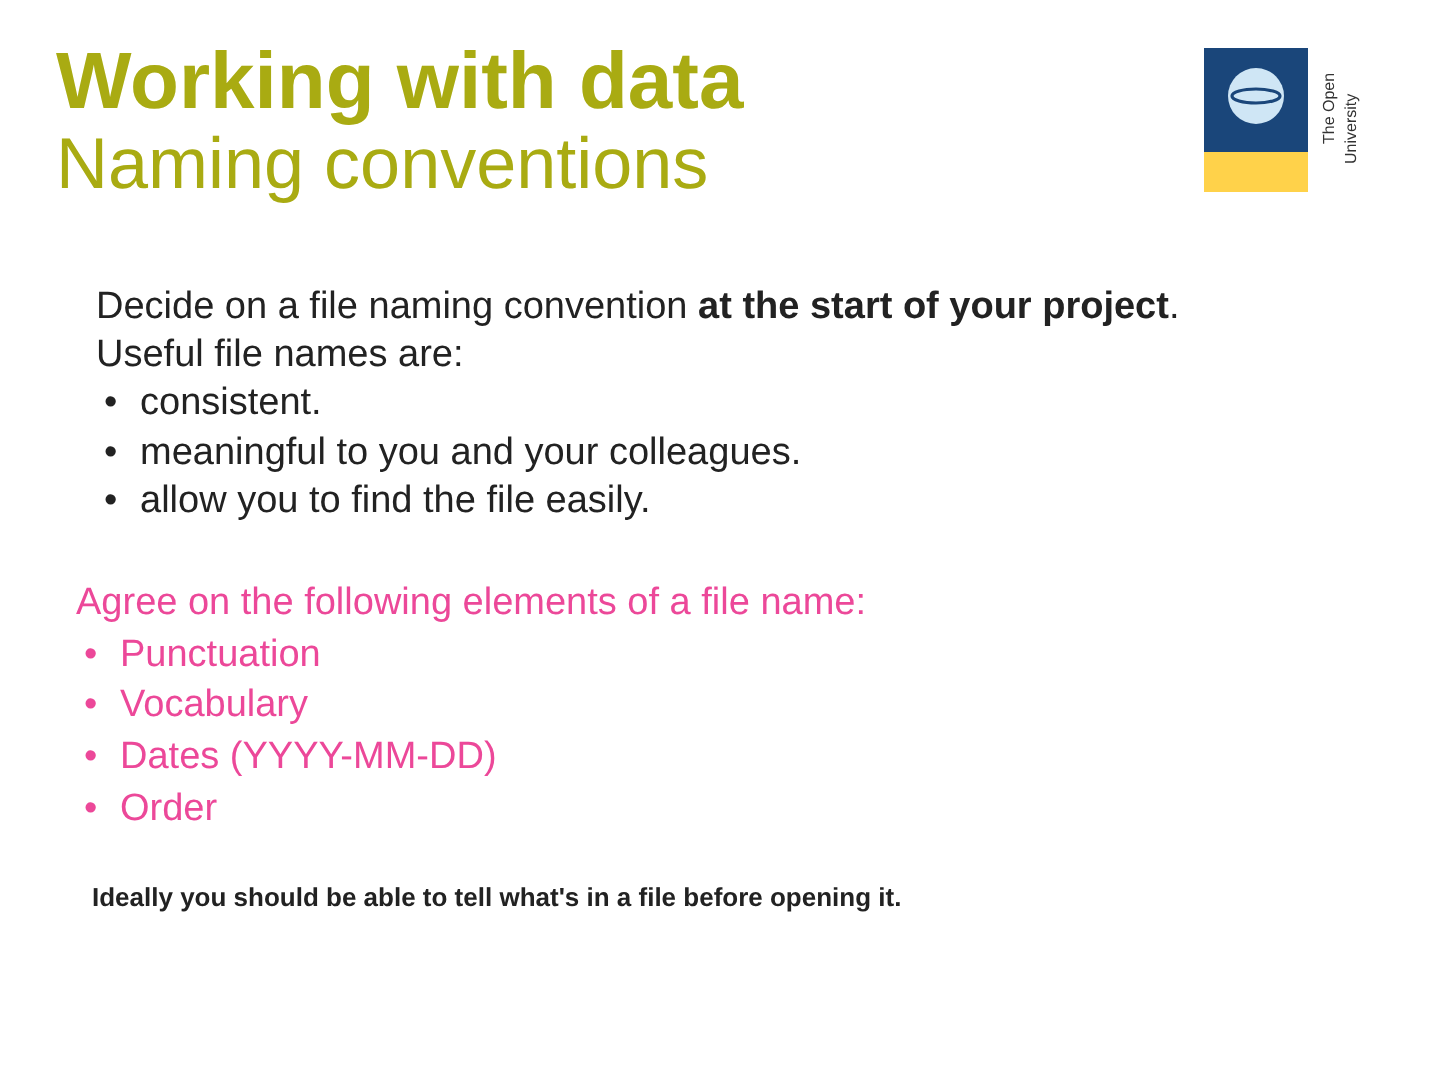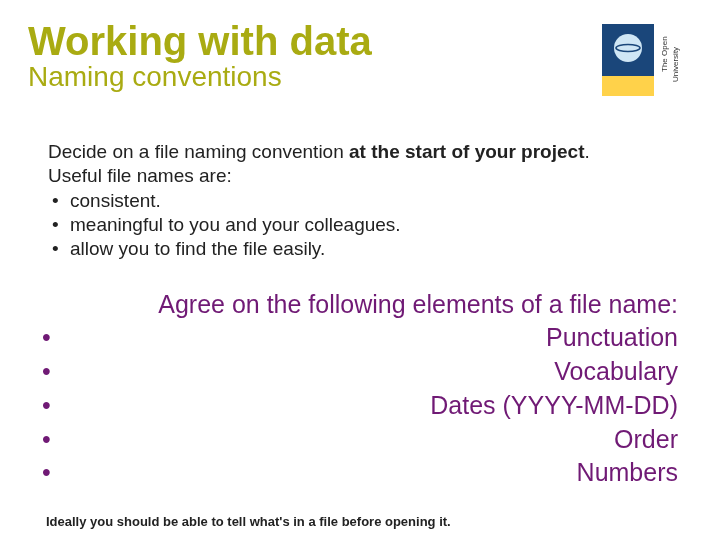--- a/index.html
+++ b/index.html
@@ -1,24 +1,24 @@
 <!DOCTYPE html>
 <html><head>
 <meta charset="utf-8">
 <style>
   * { margin: 0; padding: 0; box-sizing: border-box; }
   html, body { width: 720px; height: 540px; font-family: Arial, Helvetica, sans-serif; background: #fff; }
   .slide { position: relative; width: 712px; height: 540px; padding: 18px 28px 18px 28px; }
   .header { display: flex; align-items: flex-start; justify-content: space-between; }
   .titles { padding-top: 2px; }
   .title1 { font-size: 40px; font-weight: 700; color: #a9ab12; line-height: 1.05; }
-  .title2 { font-size: 28px; font-weight: 400; color: #a9ab12; line-height: 1.1; }
+  .title2 { font-size: 36px; font-weight: 400; color: #a9ab12; line-height: 1.1; }
   .logo { margin-top: 6px; }
   .body1 { margin: 40px 0 0 20px; font-size: 19px; color: #222; line-height: 1.28; max-width: 640px; }
-  .body2 { margin: 26px 0 0 10px; font-size: 25px; color: #701a75; line-height: 1.35; max-width: 640px; text-align: right; }
+  .body2 { margin: 26px 0 0 10px; font-size: 19px; color: #ec4899; line-height: 1.35; max-width: 640px; }
   .bullets { list-style: none; padding-left: 0; }
   .bullets li { position: relative; padding-left: 22px; }
   .bullets li::before { content: "•"; position: absolute; left: 4px; top: 0; }
   .closing { margin-top: 24px; margin-left: 18px; font-size: 13px; font-weight: 700; color: #222; }
   .intro-strong { font-weight: 700; }
 </style>
 </head>
 <body>
 
 <div class="slide">
@@ -51,18 +51,17 @@
     </ul>
   </div>
 
   <div class="body2">
     <div>Agree on the following elements of a file name:</div>
     <ul class="bullets">
       <li>Punctuation</li>
       <li>Vocabulary</li>
       <li>Dates (YYYY-MM-DD)</li>
       <li>Order</li>
-      <li>Numbers</li>
     </ul>
   </div>
 
   <div class="closing">Ideally you should be able to tell what's in a file before opening it.</div>
 </div>
 
 </body></html>

